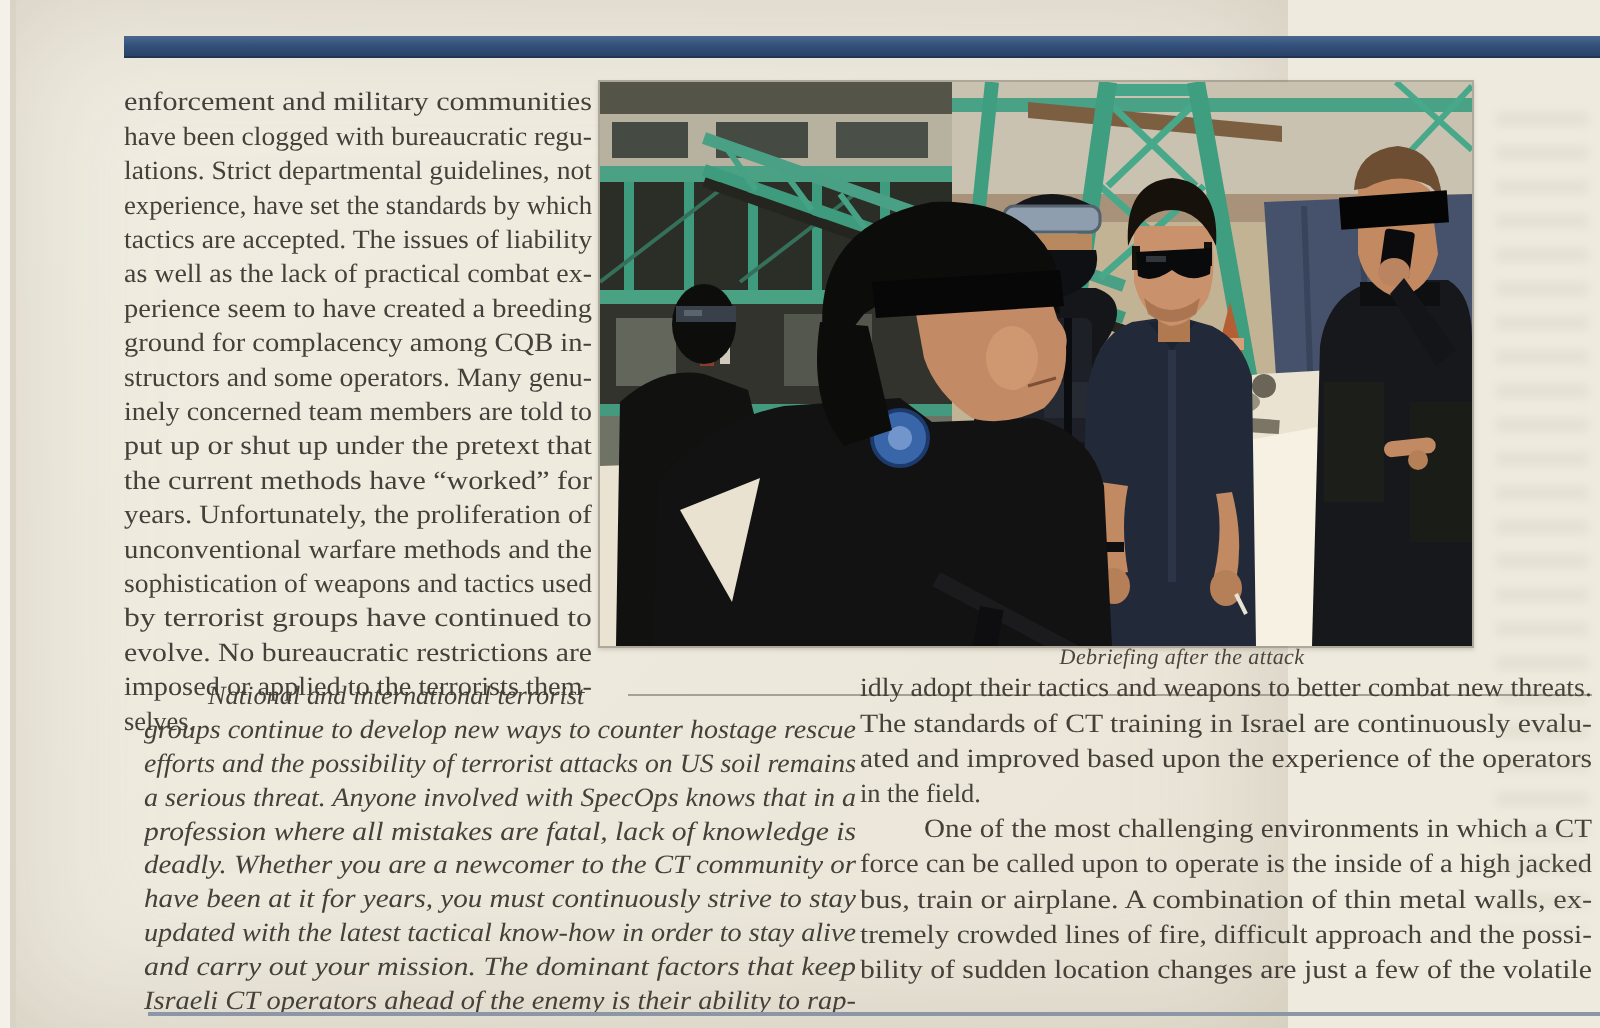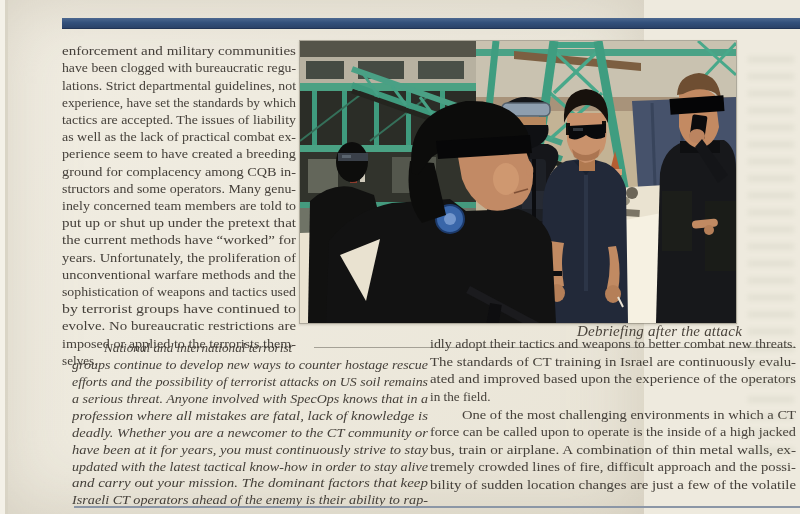--- a/index.html
+++ b/index.html
@@ -14,22 +14,22 @@
   .top-bar{position:absolute;left:62px;top:18px;width:738px;height:10px;
         background:linear-gradient(#4c688f,#33517c 45%,#2a4268);
         border-bottom:1px solid #203455;}
   .bottom-rule{position:absolute;left:74px;top:506px;width:726px;height:2px;
         background:#8b96a6;}
   .cap-rule{position:absolute;left:314px;top:347px;width:482px;height:1px;
         background:#a5a196;}
   .col{position:absolute;filter:blur(.24px);}
   .col svg{display:block;}
   .col text{font-family:"Liberation Serif",serif;fill:#45403a;}
-  .caption{position:absolute;left:440px;top:323px;width:302px;text-align:right;
-        font-style:italic;font-size:15px;color:#4a443c;letter-spacing:.2px;
+  .caption{position:absolute;left:440px;top:323px;width:302px;text-align:center;
+        font-style:italic;font-size:11px;color:#4a443c;letter-spacing:.2px;
         filter:blur(.2px);}
   .photo{position:absolute;left:299px;top:40px;width:436px;height:282px;
         border:1px solid rgba(120,114,100,.55);box-sizing:content-box;
         box-shadow:0 1px 2px rgba(120,110,95,.25);}
   .bleed{position:absolute;left:748px;top:56px;width:46px;height:410px;
         background:repeating-linear-gradient(180deg,rgba(140,150,120,.20) 0 7px,
                    rgba(0,0,0,0) 7px 17px);
         filter:blur(2.2px);opacity:.5;}
 </style>
 </head>

